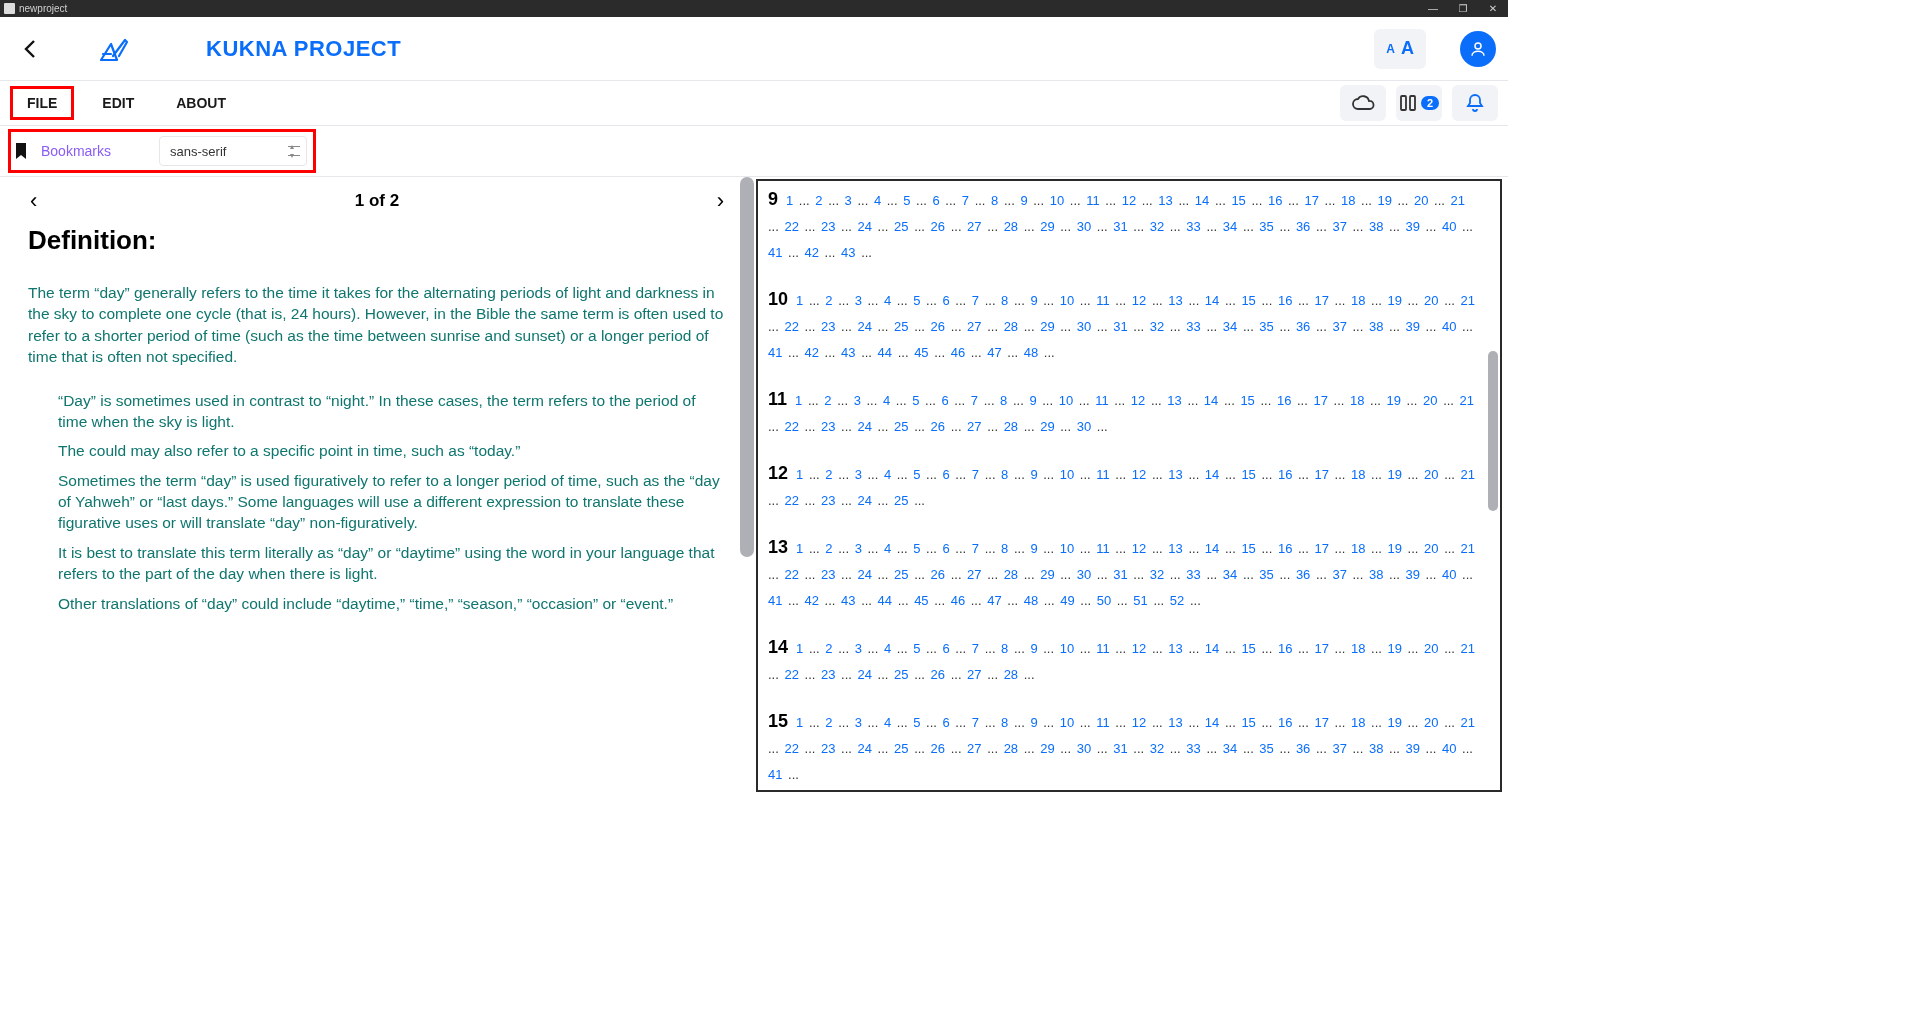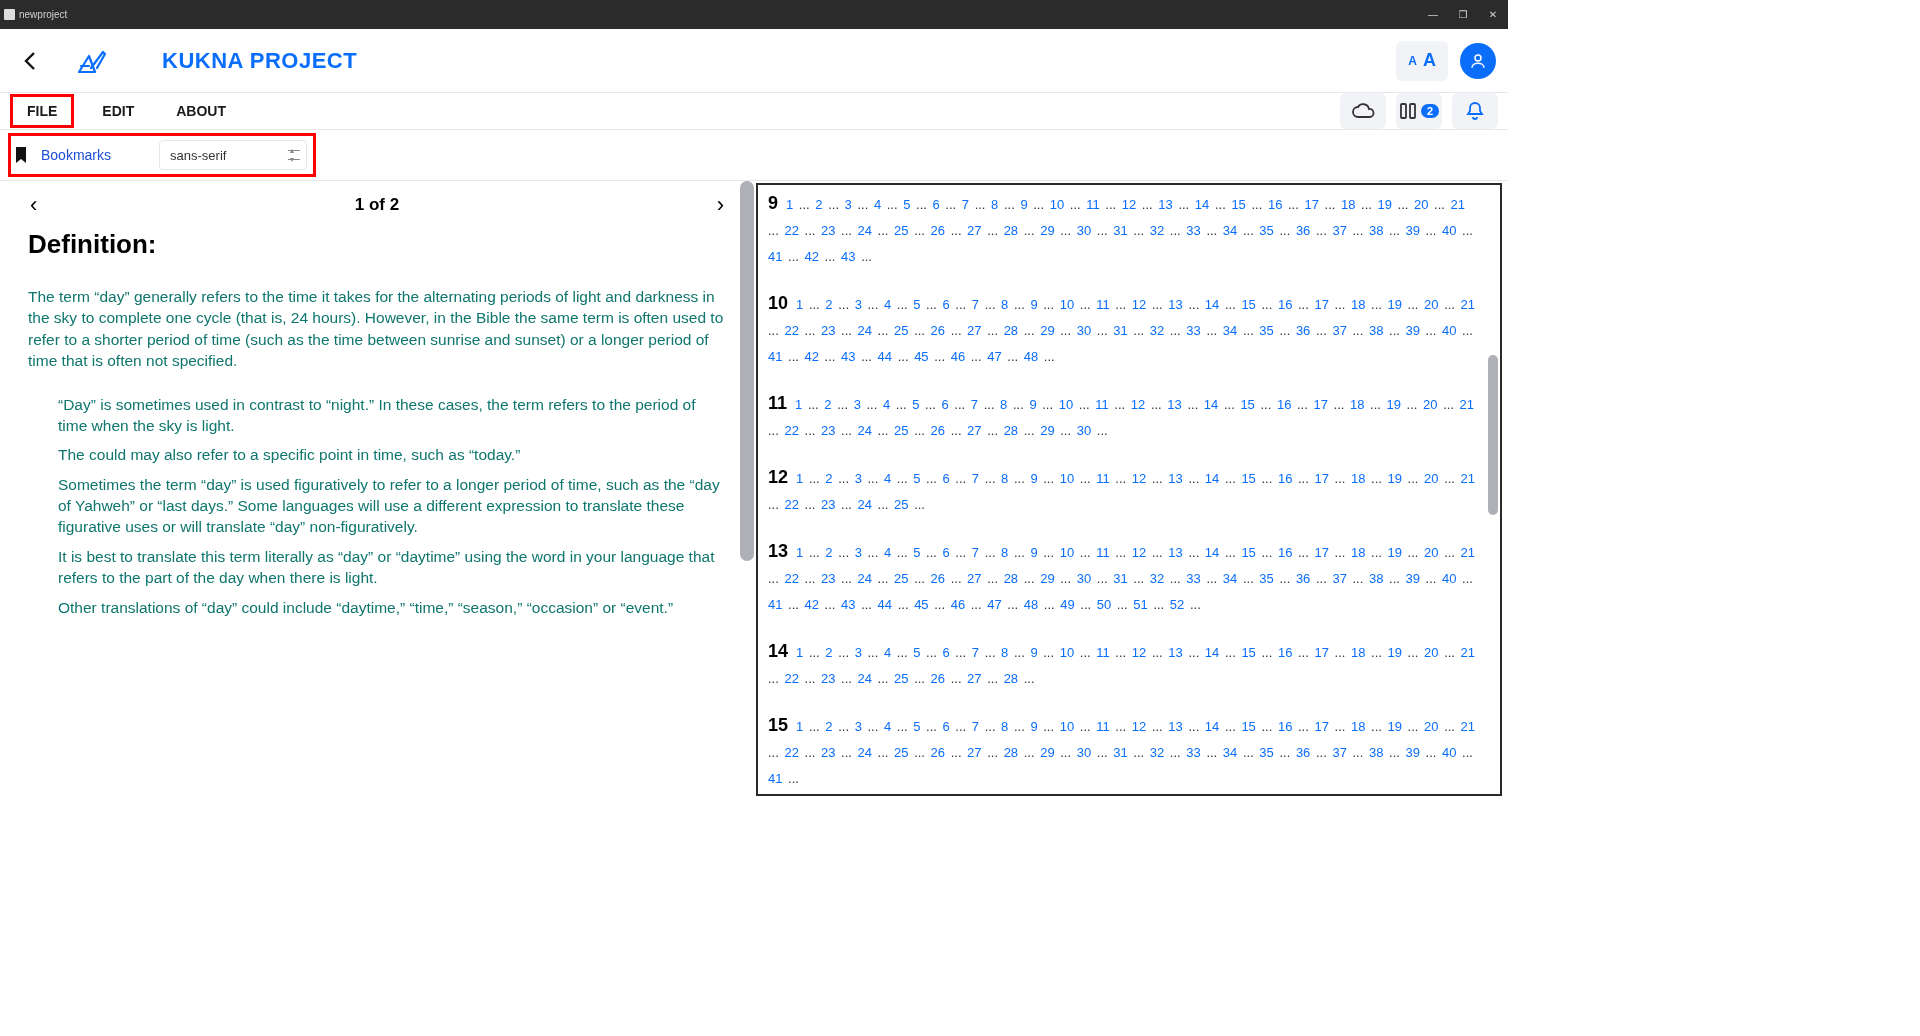--- a/index.html
+++ b/index.html
@@ -1,41 +1,41 @@
 <!DOCTYPE html>
 <html><head>
 <meta charset="utf-8">
 <style>
   * { margin:0; padding:0; box-sizing:border-box; font-family: Arial, Helvetica, sans-serif; }
   html,body{width:1508px;height:798px;overflow:hidden;background:#fff;}
   
-  .titlebar{height:29px;width:100%;background:#2b2b2b;color:#d0d0d0;font-size:10px;display:flex;align-items:center;padding:0 4px;position:relative;}
+  .titlebar{height:17px;width:100%;background:#2b2b2b;color:#d0d0d0;font-size:10px;display:flex;align-items:center;padding:0 4px;position:relative;}
   .titlebar .app-icon{width:11px;height:11px;background:#ddd;margin-right:4px;border-radius:1px;display:inline-block;}
   .win-controls{position:absolute;right:0;top:0;height:100%;display:flex;align-items:center;}
   .win-controls span{width:30px;text-align:center;font-size:10px;color:#d0d0d0;line-height:17px;}
   
-  .header{height:63px;display:flex;align-items:center;padding:0 12px;background:#fff;}
+  .header{height:63px;display:flex;align-items:center;padding:0 12px;background:#fff;gap:22px;}
   .back-arrow{width:40px;height:40px;display:flex;align-items:center;justify-content:center;font-size:24px;cursor:pointer;}
   .logo-box{width:40px;height:40px;display:flex;align-items:center;justify-content:center;margin-left:20px;color:#0a6efa;}
   .project-name{font-size:22px;font-weight:700;color:#0a6efa;letter-spacing:0.5px;margin-left:50px;}
   .header-spacer{flex:1;}
   .font-size-btn{height:40px;padding:0 12px;border-radius:6px;background:#f1f3f6;display:flex;align-items:center;gap:6px;color:#0a6efa;font-weight:700;margin-right:12px;}
   .avatar{width:36px;height:36px;border-radius:50%;background:#0a6efa;color:#fff;display:flex;align-items:center;justify-content:center;}
   
-  .menubar{height:38px;border-top:1px solid #e5e7eb;border-bottom:1px solid #e5e7eb;display:flex;align-items:center;padding:0 10px;background:#fff;}
+  .menubar{height:46px;border-top:1px solid #e5e7eb;border-bottom:1px solid #e5e7eb;display:flex;align-items:center;padding:0 10px;background:#fff;}
   .menubar .menu{font-size:14px;font-weight:600;color:#1a1a1a;padding:6px 14px;margin-right:14px;}
   .hlbox1{border:3px solid #ff0000;padding:3px 4px;}
   .menubar-spacer{flex:1;}
   .right-btn{height:36px;min-width:46px;border-radius:6px;background:#f1f3f6;display:flex;align-items:center;justify-content:center;margin-left:10px;color:#333;gap:4px;}
   .badge{background:#0a6efa;color:#fff;border-radius:8px;font-size:11px;font-weight:700;padding:1px 6px;}
   
   .toolbar{height:50px;display:flex;align-items:center;padding:0 8px;background:#fff;}
   .hlbox2{border:3px solid #ff0000;display:flex;align-items:center;padding:4px 6px 4px 2px;gap:10px;}
   .bookmark-icon{width:18px;height:18px;display:inline-block;color:#111;}
-  .bookmarks-label{font-size:14px;color:#1d4ed8;}
+  .bookmarks-label{font-size:14px;color:#8b5cf6;}
   .font-select{margin-left:38px;border:1px solid #e5e7eb;border-radius:4px;height:30px;width:148px;padding:0 10px;font-size:13px;color:#333;background:#fff;position:relative;display:flex;align-items:center;}
   .font-select::after{content:"";position:absolute;right:8px;width:8px;height:8px;border-top:1px solid #888;border-bottom:1px solid #888;transform:scaleX(1.5);}
   .font-select .updown{position:absolute;right:8px;top:4px;height:20px;width:12px;display:flex;flex-direction:column;justify-content:center;align-items:center;font-size:8px;color:#888;}
   
   .body{display:flex;height:calc(100% - 17px - 63px - 46px - 50px);width:100%;}
   .left-pane{flex:0 0 50%;border-top:1px solid #e5e7eb;position:relative;}
   .left-inner{position:absolute;inset:0;padding:0 0 0 0;}
   .left-scroll{position:absolute;right:0;top:0;width:14px;height:380px;background:#aeb0b5;border-radius:7px;}
   .pager{display:flex;align-items:center;justify-content:space-between;height:48px;padding:0 30px;font-size:17px;font-weight:600;}
   .left-content{padding:0 28px 20px 28px;}

